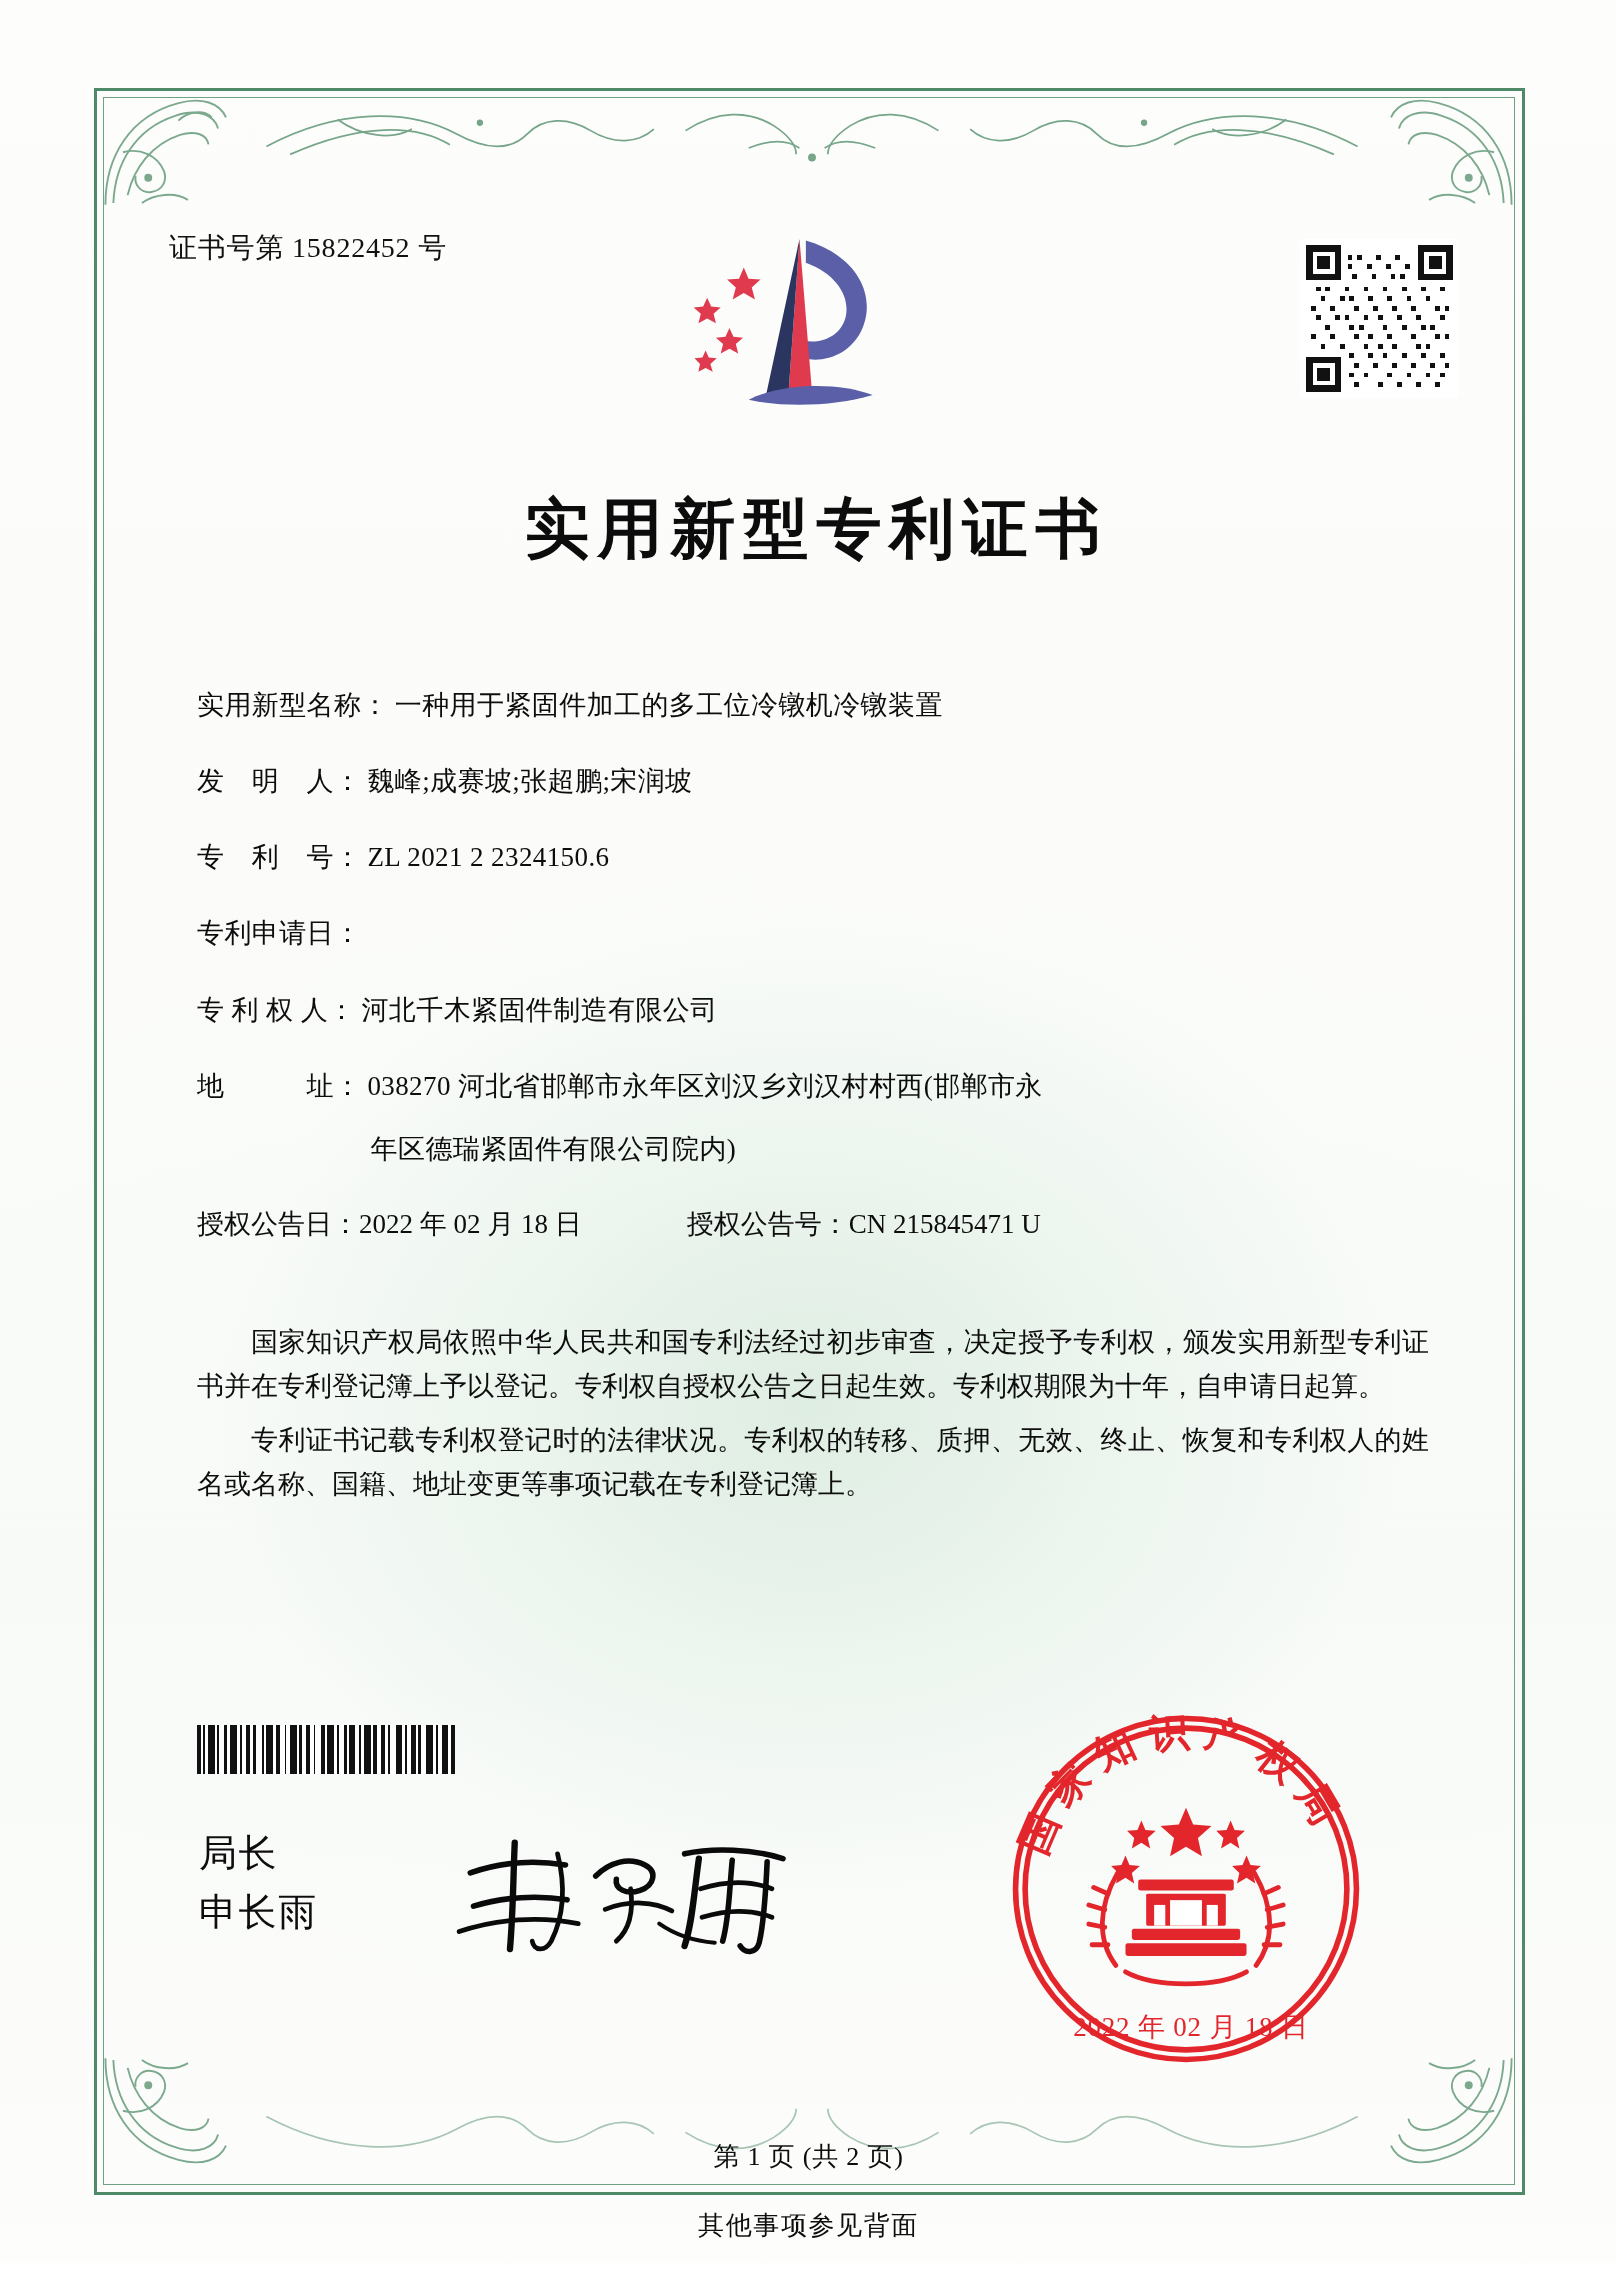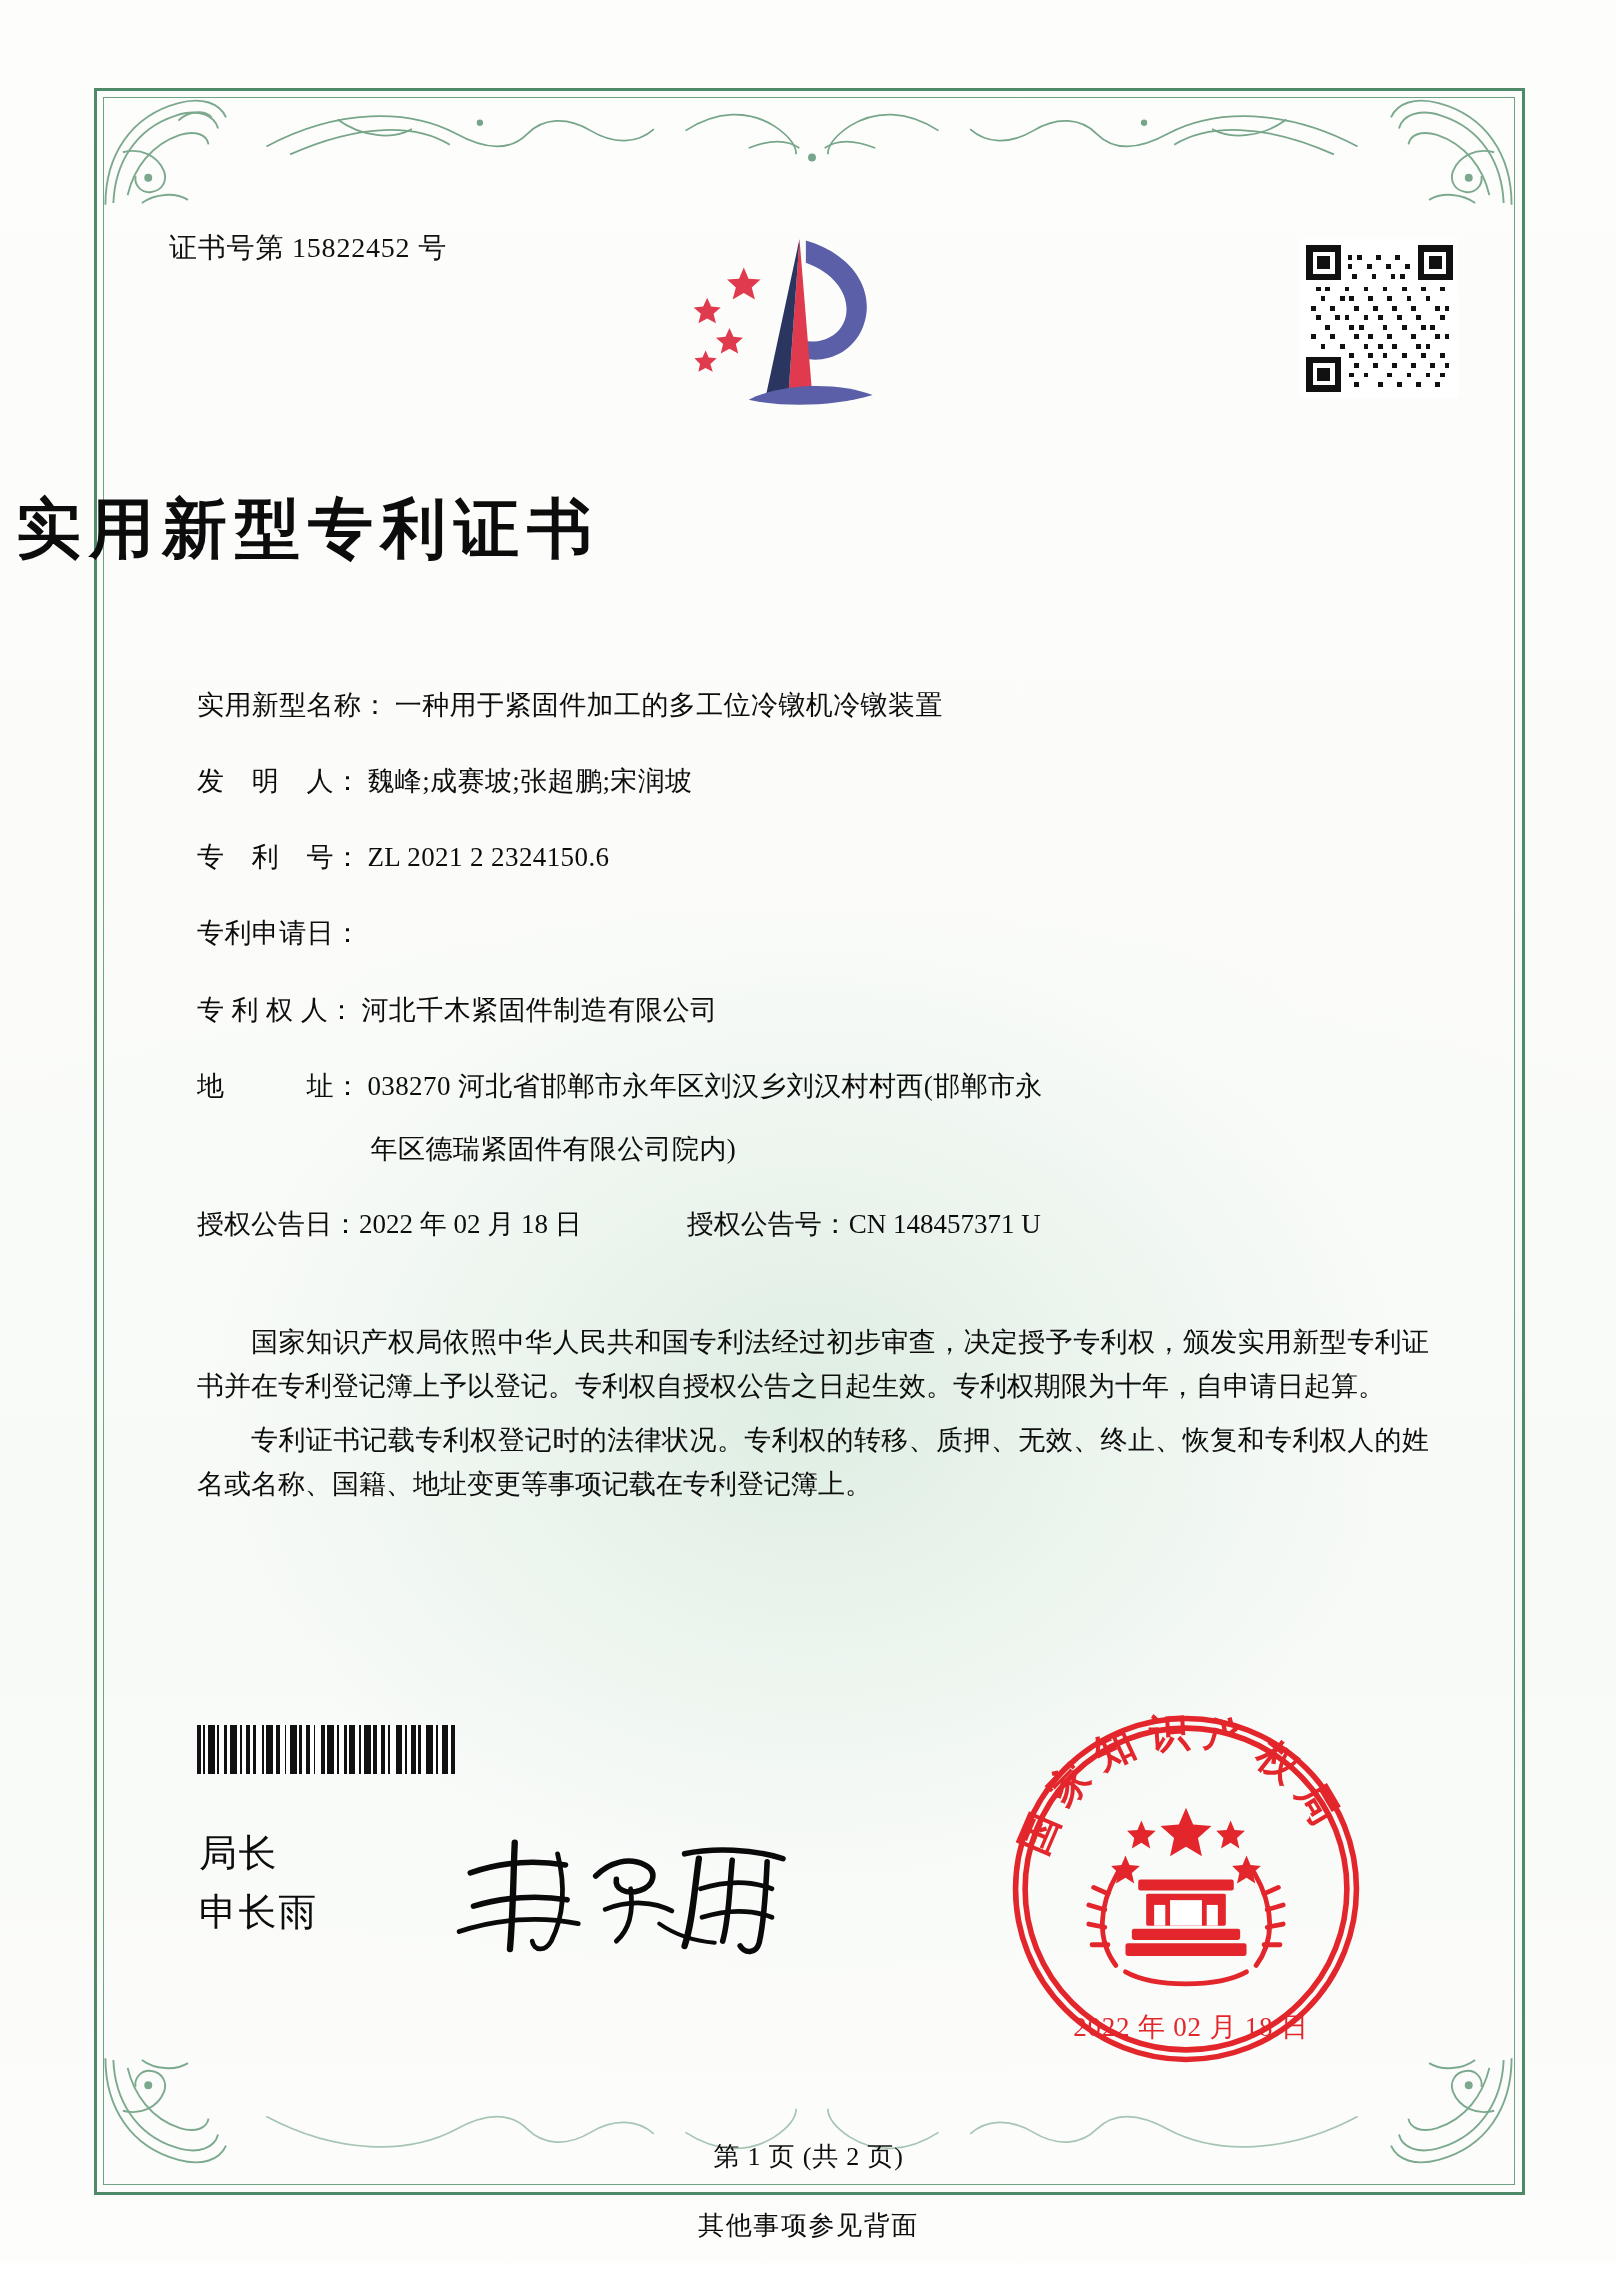--- a/index.html
+++ b/index.html
@@ -109,20 +109,21 @@
     width: 159px;
     height: 159px;
   }
   .qr svg { display: block; width: 100%; height: 100%; }
 
   .main-title {
     position: absolute;
     left: 16px;
     right: 0;
     top: 485px;
+    text-align: center;
     font-size: 65px;
     font-weight: bold;
     letter-spacing: 8px;
     color: #0c0c0c;
     font-family: "DejaVu Serif", "Liberation Serif", serif;
   }
 
   
   .fields {
     position: absolute;
@@ -509,21 +510,21 @@
         <span>038270 河北省邯郸市永年区刘汉乡刘汉村村西(邯郸市永</span>
         <span class="l2">年区德瑞紧固件有限公司院内)</span>
       </span>
     </div>
 
     <div class="row-pair">
       <span class="seg1">
         <span class="seg-label">授权公告日</span><span>：</span><span>2022 年 02 月 18 日</span>
       </span>
       <span class="seg2">
-        <span class="seg-label">授权公告号</span><span>：</span><span>CN 148457371 U</span>
+        <span class="seg-label">授权公告号</span><span>：</span><span>CN 215845471 U</span>
       </span>
     </div>
 
   </div>
 
   <div class="paras">
     <p>国家知识产权局依照中华人民共和国专利法经过初步审查，决定授予专利权，颁发实用新型专利证书并在专利登记簿上予以登记。专利权自授权公告之日起生效。专利权期限为十年，自申请日起算。</p>
     <p>专利证书记载专利权登记时的法律状况。专利权的转移、质押、无效、终止、恢复和专利权人的姓名或名称、国籍、地址变更等事项记载在专利登记簿上。</p>
   </div>
 

